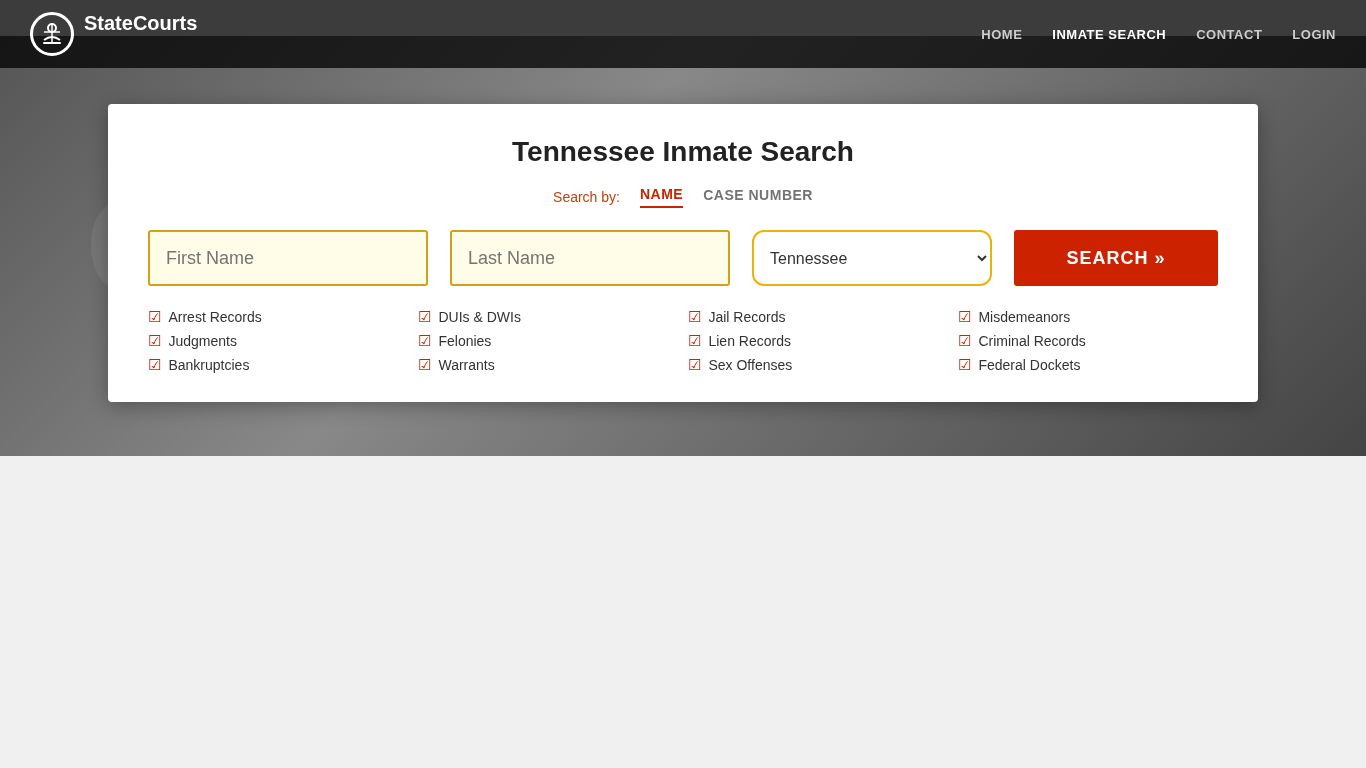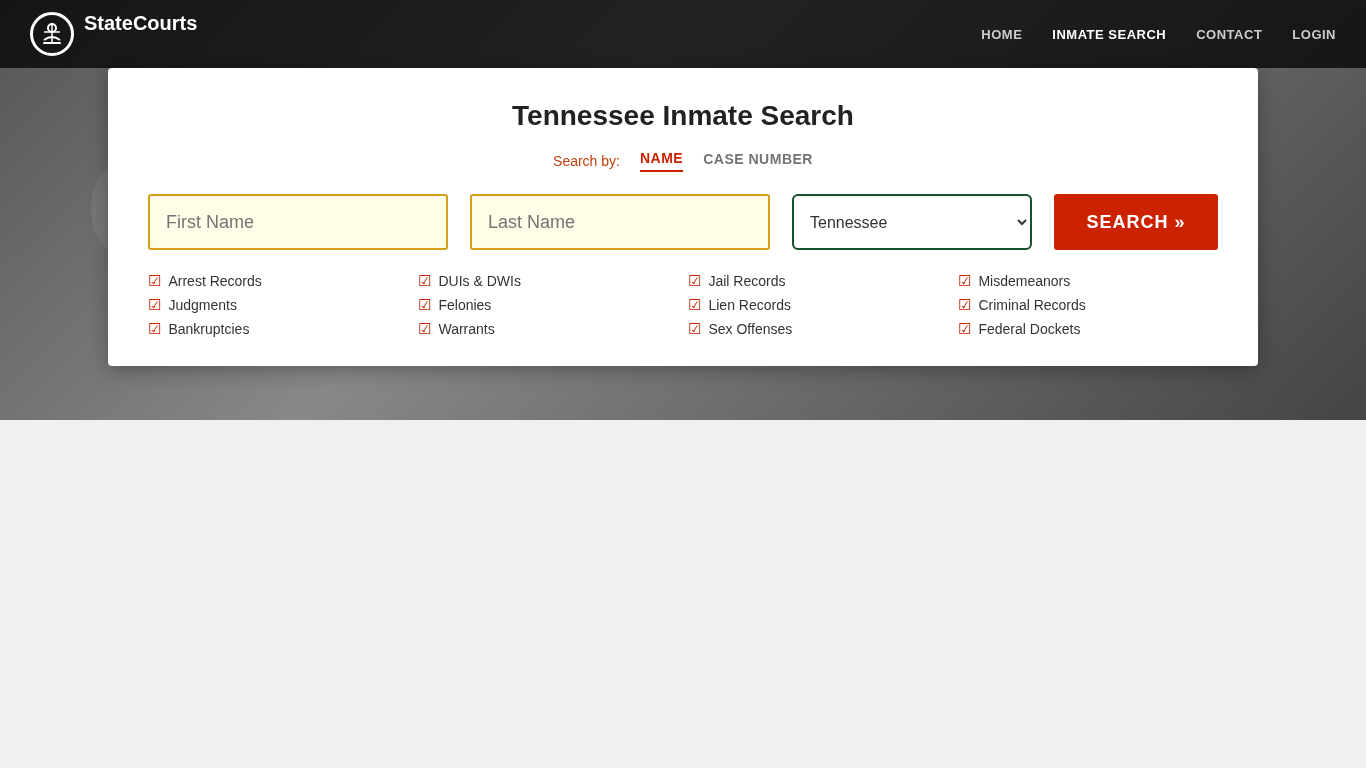--- a/index.html
+++ b/index.html
@@ -53,20 +53,21 @@
       color: white;
     }
 
     
     .hero {
       position: relative;
       width: 100%;
       height: 420px;
       background: linear-gradient(135deg, #555 0%, #888 40%, #666 70%, #444 100%);
       overflow: hidden;
+      margin-top: 36px;
     }
     .hero-bg-text {
       position: absolute;
       top: 50%;
       left: 50%;
       transform: translate(-50%, -50%);
       font-size: 140px;
       font-weight: 900;
       color: rgba(255,255,255,0.08);
       letter-spacing: 20px;
@@ -134,32 +135,32 @@
       background: #fffde7;
       border-radius: 3px;
       font-size: 18px;
       color: #aaa;
       padding: 0 16px;
       outline: none;
     }
     .state-select {
       width: 240px;
       height: 56px;
-      border: 2px solid #14532d;
+      border: 2px solid #eab308;
       background: white;
-      border-radius: 6px;
+      border-radius: 12px;
       font-size: 16px;
       color: #333;
       padding: 0 12px;
       outline: none;
       cursor: pointer;
       appearance: auto;
     }
     .search-btn {
-      width: 164px;
+      width: 204px;
       height: 56px;
       background: #cc2200;
       color: white;
       border: none;
       border-radius: 3px;
       font-size: 18px;
       font-weight: bold;
       letter-spacing: 1px;
       cursor: pointer;
       flex-shrink: 0;

